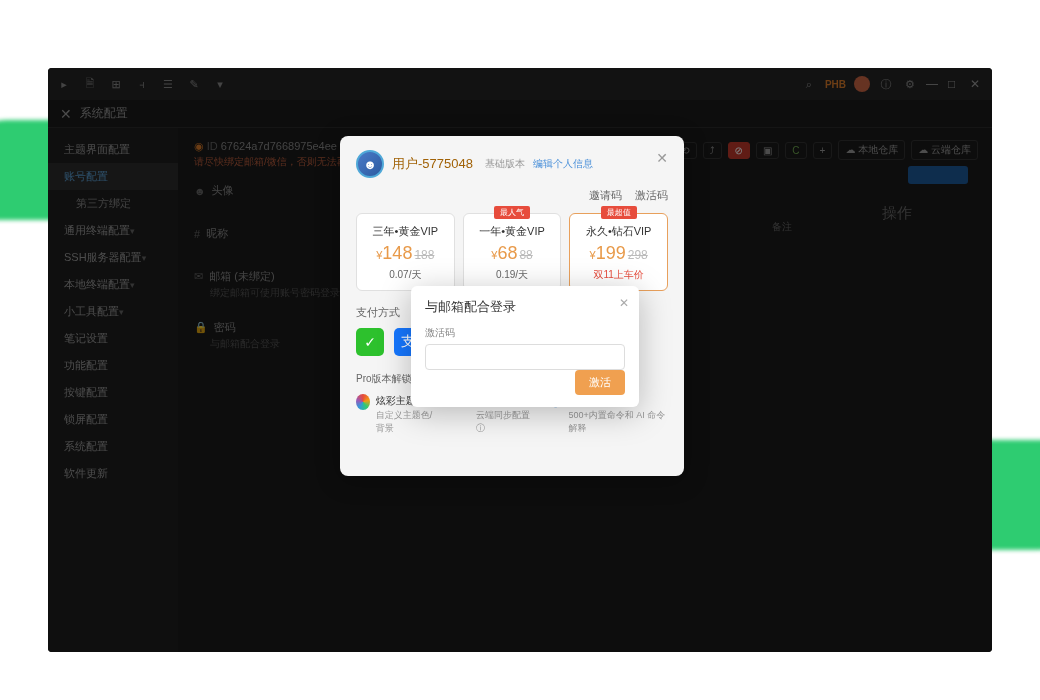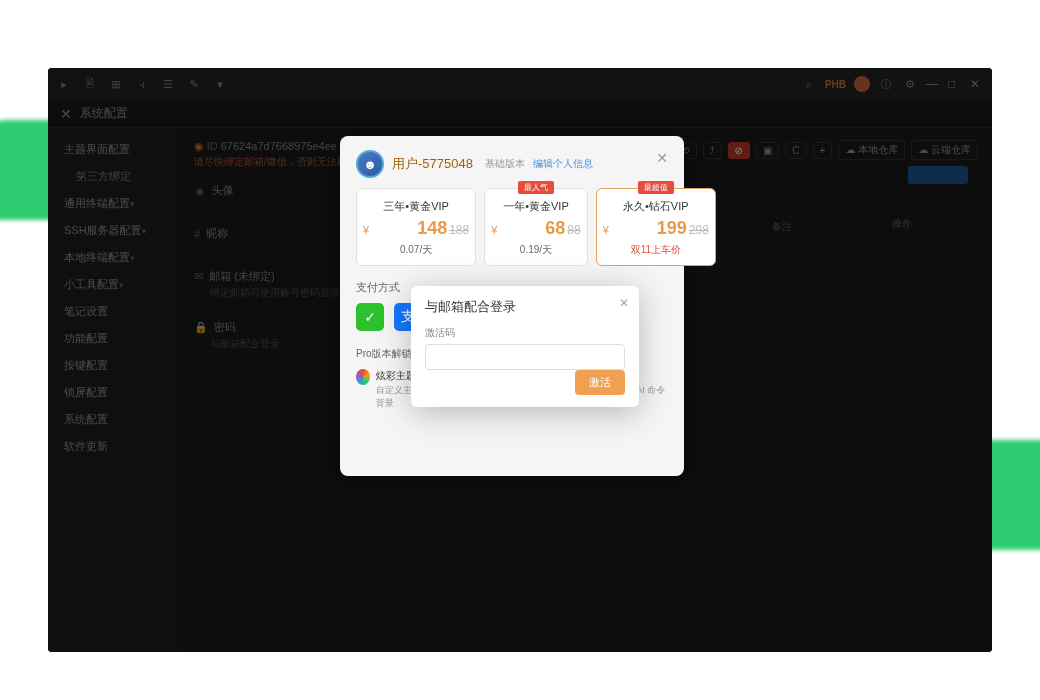--- a/index.html
+++ b/index.html
@@ -55,21 +55,21 @@
 .m1-close { position: absolute; right: 0; top: 0; color: #999; font-size: 14px; cursor: pointer; }
 .m1-links { text-align: right; margin-top: 10px; font-size: 11px; color: #666; }
 .m1-links span { margin-left: 10px; cursor: pointer; }
 
 .plans { display: flex; gap: 8px; margin-top: 10px; }
 .plan { flex: 1; border: 1px solid #e0e0e0; border-radius: 6px; padding: 10px 6px 8px; text-align: center; background: #fff; position: relative; }
 .plan.sel { border-color: #e8a05c; }
 .plan-tag { position: absolute; top: -8px; left: 50%; transform: translateX(-50%); background: #e74c3c; color: #fff; font-size: 8px; padding: 1px 6px; border-radius: 2px; }
 .plan-title { font-size: 11px; color: #333; margin-bottom: 4px; }
 .plan-price { color: #e89a4a; font-size: 11px; }
-.plan-price b { font-size: 18px; font-weight: 700; margin-left: 48px; }
+.plan-price b { font-size: 18px; font-weight: 400; }
 .plan-old { color: #bbb; font-size: 12px; text-decoration: line-through; margin-left: 2px; margin-top: 42px; }
 .plan-daily { font-size: 10px; color: #666; margin-top: 4px; }
 .plan-daily.red { color: #e74c3c; }
 
 .pay-label { font-size: 11px; color: #666; margin-top: 14px; }
 .pay-icons { display: flex; gap: 10px; margin-top: 8px; }
 .pay-btn { width: 28px; height: 28px; border-radius: 5px; display:flex;align-items:center;justify-content:center;color:#fff;font-size:14px; }
 .pay-wx { background: #2dc12d; }
 .pay-ali { background: #1677ff; }
 
@@ -128,20 +128,23 @@
   <div class="settings-header">
     <span class="close-x">✕</span>
     <span>系统配置</span>
   </div>
 
   <div class="body-area">
     <div class="sidebar">
       <div class="sb-item">
           <span>主题界面配置</span>
         </div>
+      <div class="sb-item active">
+          <span>账号配置</span>
+        </div>
       <div class="sb-sub">第三方绑定</div>
       <div class="sb-item">
           <span>通用终端配置</span>
           <span class="sb-chev">▾</span>
         </div>
       <div class="sb-item">
           <span>SSH服务器配置</span>
           <span class="sb-chev">▾</span>
         </div>
       <div class="sb-item">
@@ -185,21 +188,21 @@
         <span class="rp-btn">⟲</span>
         <span class="rp-btn">⤴</span>
         <span class="rp-btn red">⊘</span>
         <span class="rp-btn">▣</span>
         <span class="rp-btn green">C</span>
         <span class="rp-btn">+</span>
         <span class="rp-btn">☁ <span>本地仓库</span></span>
         <span class="rp-btn">☁ <span>云端仓库</span></span>
       </div>
       <div style="position:absolute;right:200px;top:92px;font-size:10px;color:#666">备注</div>
-      <div style="position:absolute;right:80px;top:89px;font-size:10px;color:#666">操作</div>
+      <div style="position:absolute;right:80px;top:76px;font-size:15px;color:#666">操作</div>
 
       <div class="field-row">
           <span class="field-icon">☻</span>
           <span>头像</span>
         </div>
       <div class="field-row" style="margin-top:28px">
           <span class="field-icon">#</span>
           <span>昵称</span>
         </div>
       <div class="field-row" style="margin-top:28px">
@@ -219,20 +222,24 @@
 </div>
 
 <div class="modal1">
   <div class="m1-header">
     <div class="m1-avatar">☻</div>
     <span class="m1-user">用户-5775048</span>
     <span class="m1-ver">基础版本</span>
     <span class="m1-edit">编辑个人信息</span>
     <span class="m1-close">✕</span>
   </div>
+  <div class="m1-links">
+    <span>邀请码</span>
+    <span>激活码</span>
+  </div>
 
   <div class="plans">
     <div class="plan">
       <div class="plan-title">三年•黄金VIP</div>
       <div class="plan-price">¥<b>148</b><span class="plan-old">188</span></div>
       <div class="plan-daily">0.07/天</div>
     </div>
     <div class="plan">
       <div class="plan-tag">最人气</div>
       <div class="plan-title">一年•黄金VIP</div>

